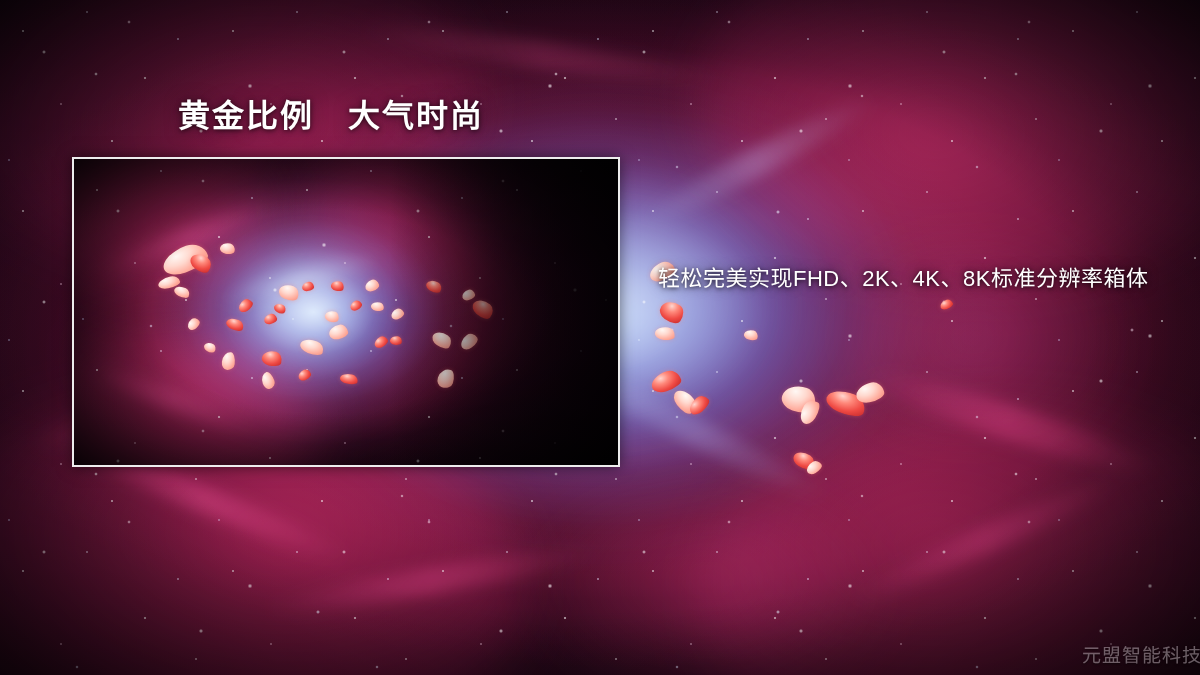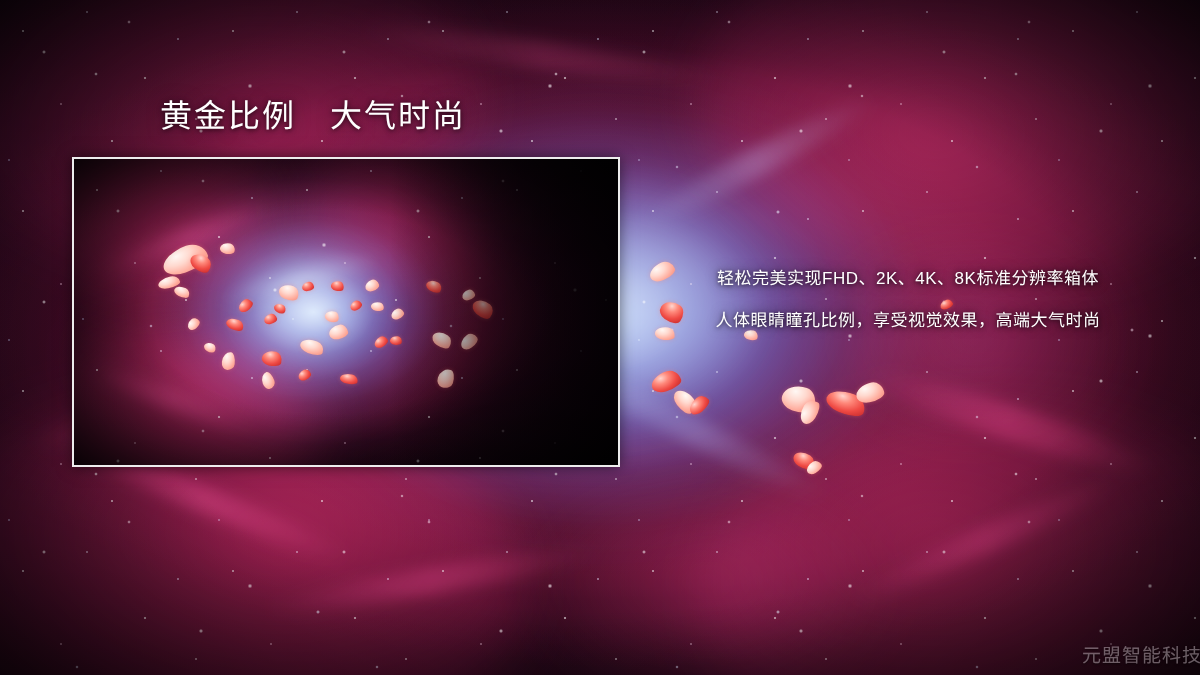--- a/index.html
+++ b/index.html
@@ -106,25 +106,25 @@
     background:
       radial-gradient(ellipse at 36% 26%,#ffd6cf 0%,#ff8a7c 28%,#ef4a44 60%,#b81f24 100%);
   }
   .petal.pale{
     background:
       radial-gradient(ellipse at 34% 26%,#fff8f4 0%,#ffd9cf 34%,#ffae9f 66%,#f08575 100%);
   }
 
   
   .title{
-    position:absolute;left:160px;top:98px;
+    position:absolute;left:178px;top:98px;
     font-size:32px;line-height:1.16;
     letter-spacing:2px;
     color:#ffffff;
-    font-weight:400;
+    font-weight:700;
     text-shadow:0 1px 5px rgba(0,0,0,.7),0 0 16px rgba(40,10,30,.55);
     white-space:pre;
   }
 
   
   .frame{
     position:absolute;left:72px;top:157px;width:548px;height:310px;
     border:2px solid rgba(255,255,255,.93);
     overflow:hidden;
     box-shadow:0 0 14px rgba(0,0,0,.55);
@@ -159,27 +159,26 @@
     position:absolute;inset:0;
     background:radial-gradient(ellipse 70% 72% at 46% 50%,rgba(0,0,0,0) 46%,rgba(0,0,0,.5) 80%,rgba(0,0,0,.85) 100%);
   }
 
   
   .body-text{
     position:absolute;left:658px;top:258px;
     width:500px;
   }
   .body-line{
-    font-size:17px;
+    font-size:22px;
     line-height:42px;
     color:#ffffff;
     letter-spacing:.5px;
     text-shadow:0 1px 4px rgba(0,0,0,.75),0 0 12px rgba(20,5,20,.6);
     white-space:nowrap;
-    text-align:center;
   }
 
   
   .watermark{
     position:absolute;right:-2px;bottom:8px;
     font-size:19px;
     letter-spacing:1px;
     color:rgba(235,220,228,.42);
     text-shadow:0 1px 2px rgba(0,0,0,.5);
     white-space:nowrap;
@@ -285,18 +284,17 @@
           <div class="petal pale" style="left: 364px; top: 210px; width: 16px; height: 19px; transform: rotate(18deg);"></div>
           <div class="petal pale" style="left: 130px; top: 184px; width: 12px; height: 9px; transform: rotate(30deg);"></div>
         </div>
       <div class="frame-dark"></div>
       <div class="frame-vig"></div>
     </div>
   </div>
 
   <div class="body-text">
     <div class="body-line">轻松完美实现FHD、2K、4K、8K标准分辨率箱体</div>
-    <div class="body-line">人体眼睛瞳孔比例，享受视觉效果，高端大气时尚</div>
   </div>
 
   <div class="watermark">元盟智能科技</div>
 
 </div>
 
 </body></html>

